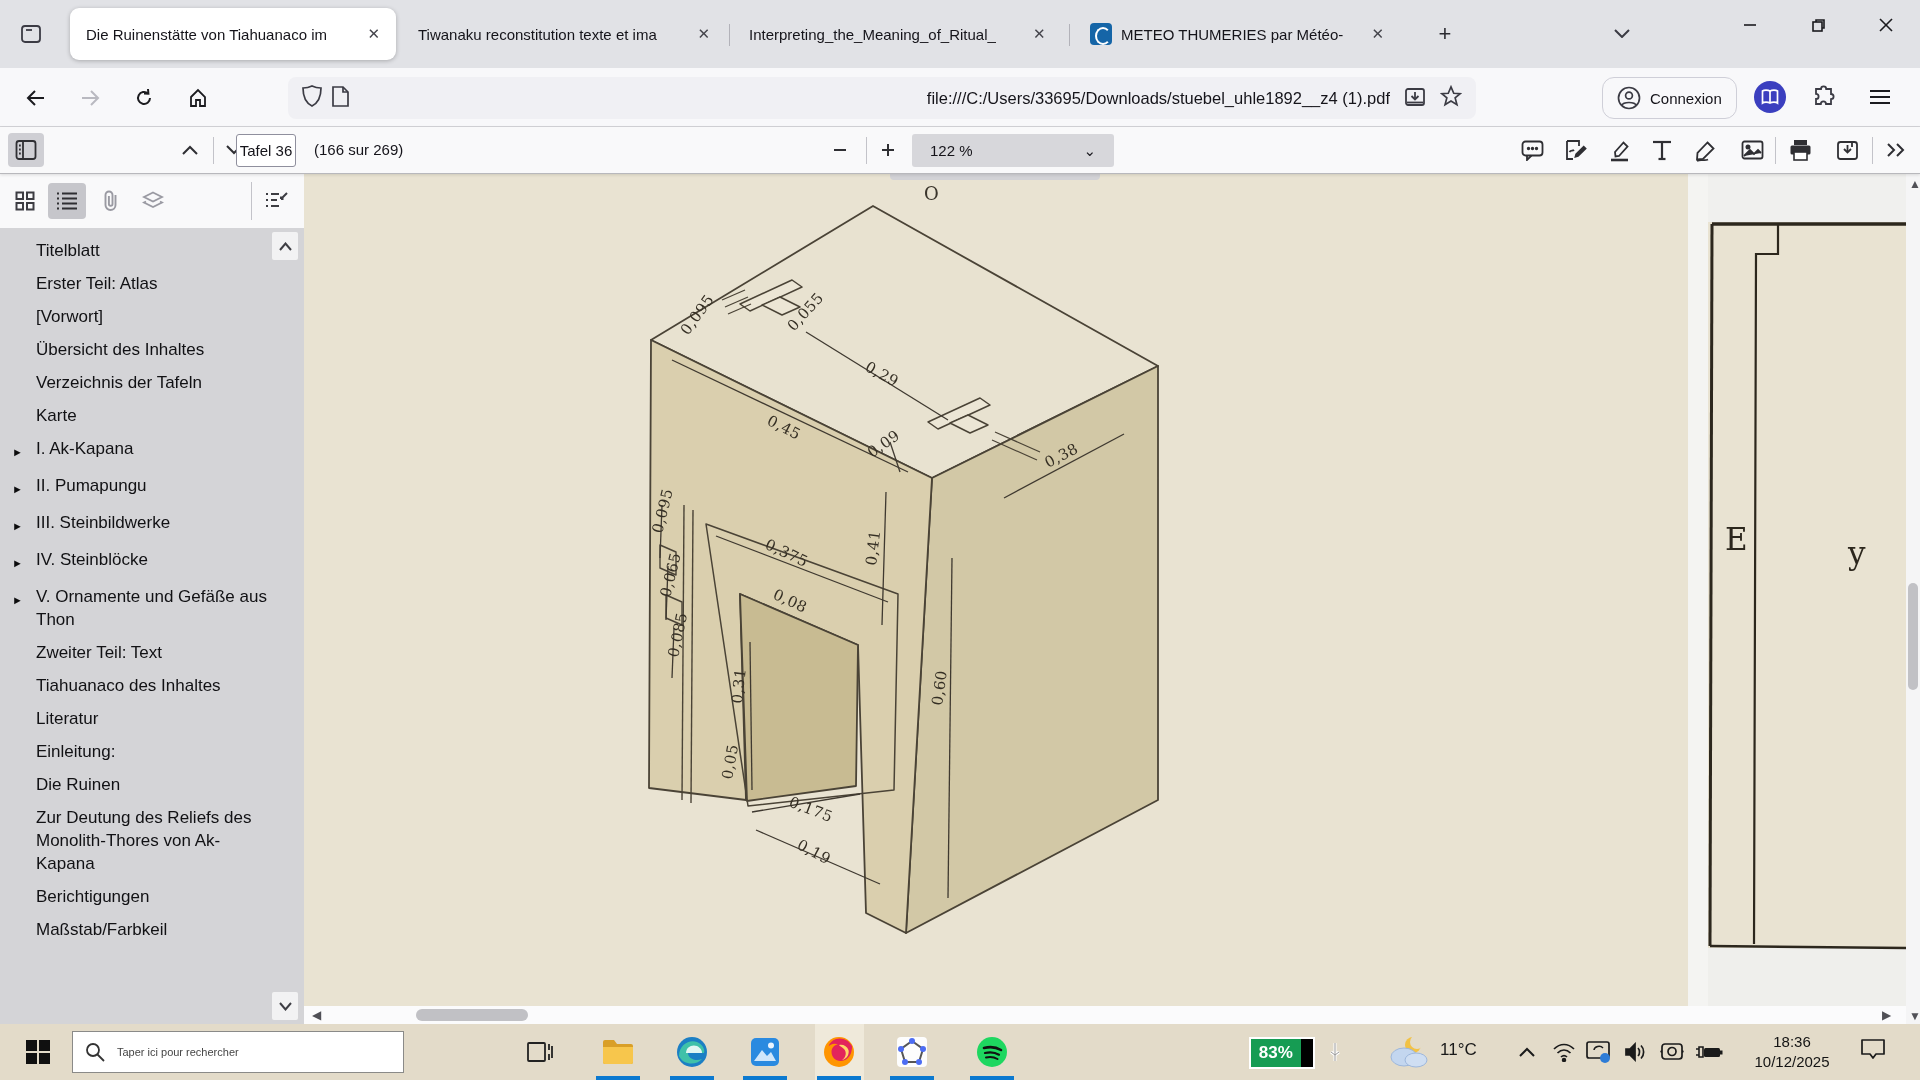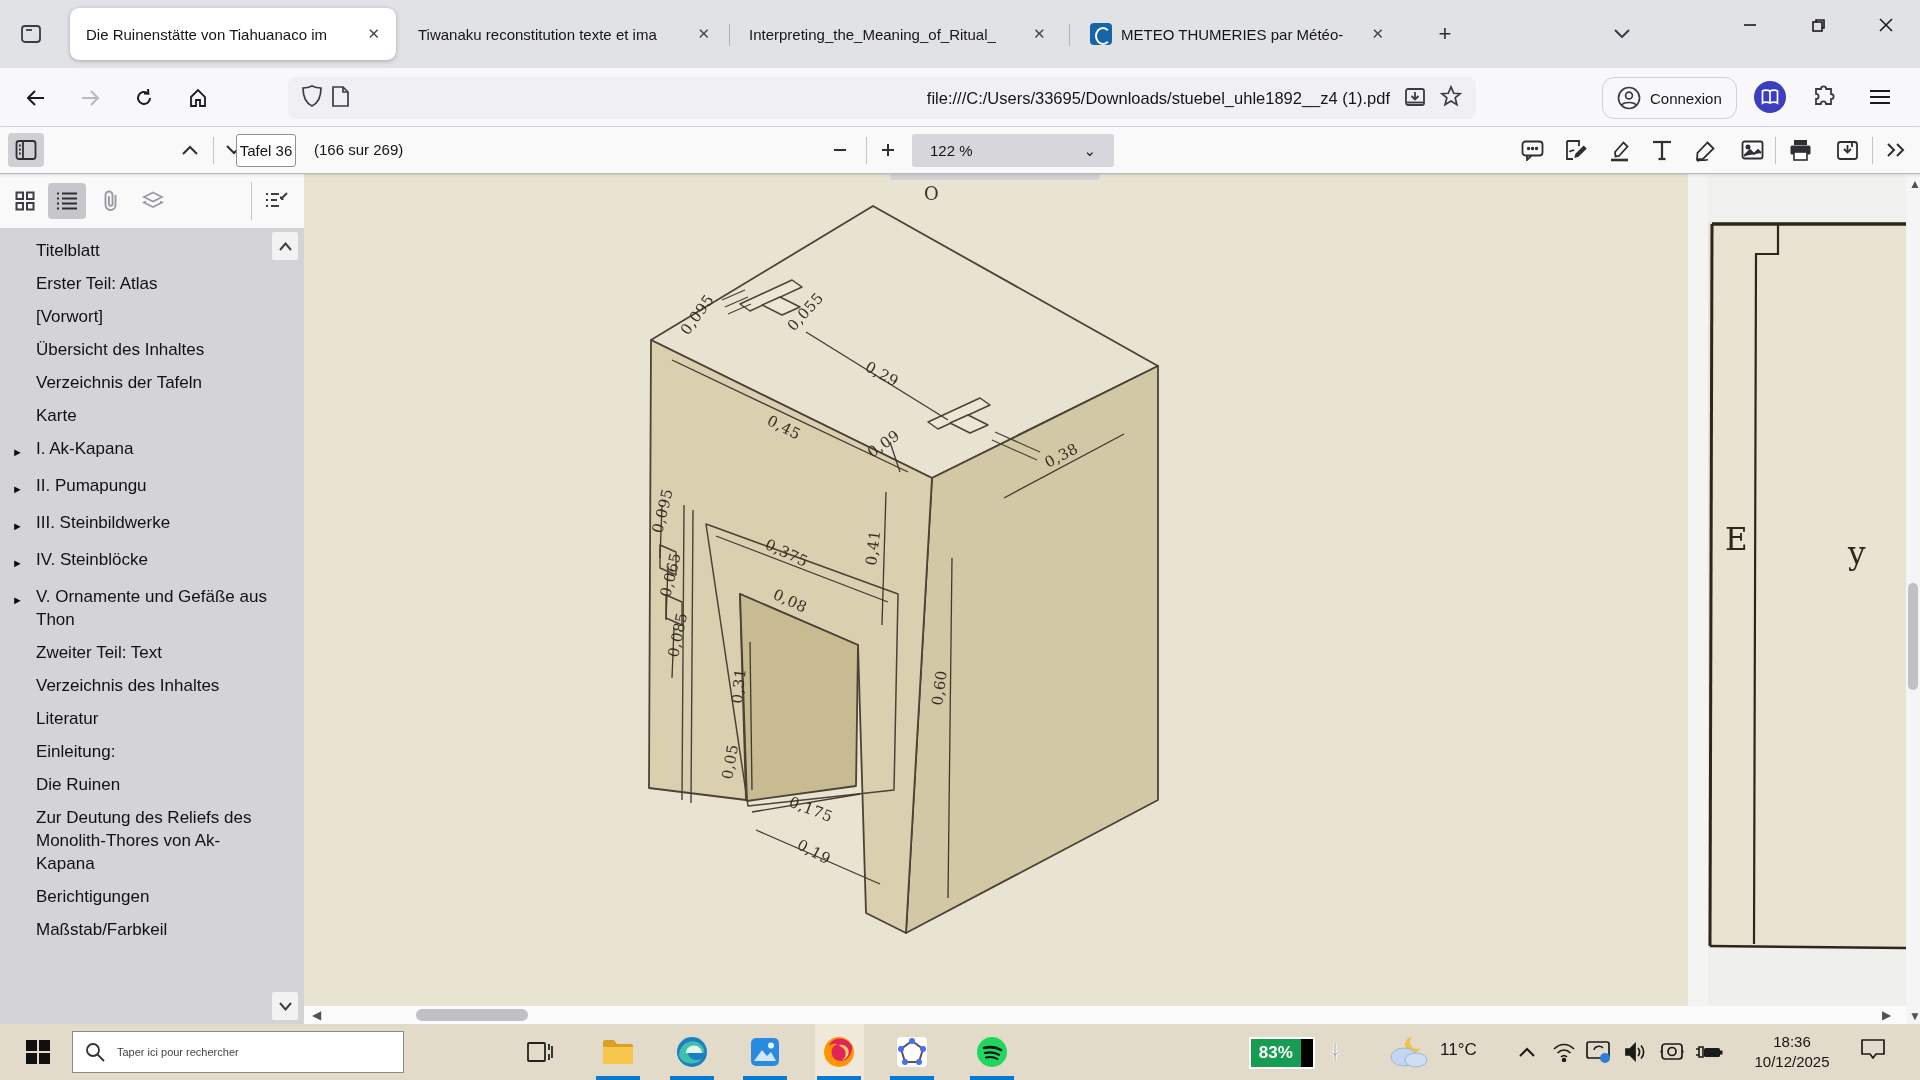--- a/index.html
+++ b/index.html
@@ -427,21 +427,21 @@
           <span class="olabel">V. Ornamente und Gefäße aus Thon</span>
         </div>
 
         <div class="outline-item">
           <span class="tri"></span>
           <span class="olabel">Zweiter Teil: Text</span>
         </div>
 
         <div class="outline-item">
           <span class="tri"></span>
-          <span class="olabel">Verzeichnis des Inhaltes</span>
+          <span class="olabel">Tiahuanaco des Inhaltes</span>
         </div>
 
         <div class="outline-item">
           <span class="tri"></span>
           <span class="olabel">Literatur</span>
         </div>
 
         <div class="outline-item">
           <span class="tri"></span>
           <span class="olabel">Einleitung:</span>

